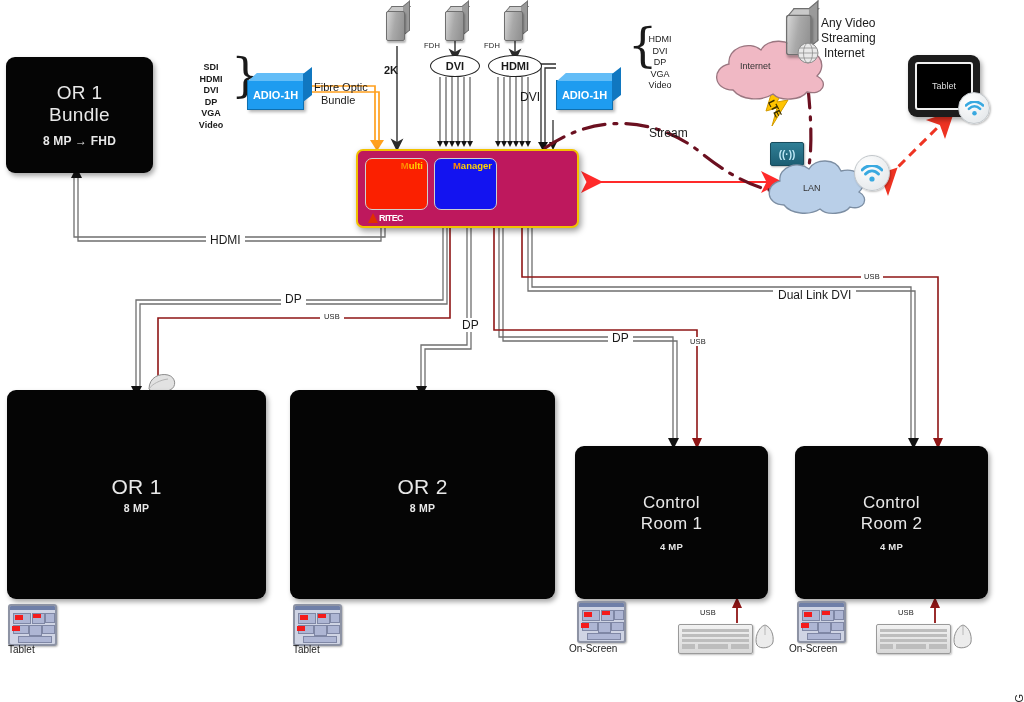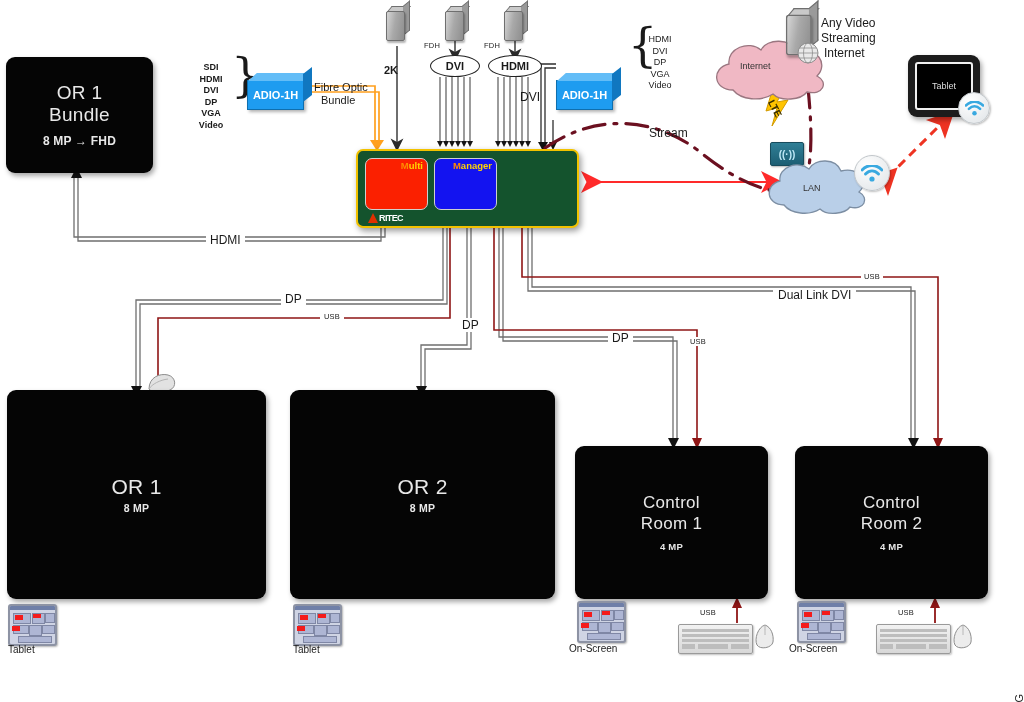--- a/index.html
+++ b/index.html
@@ -28,21 +28,21 @@
   }
   .panel .ptitle{font-size:21px;line-height:1.18;font-weight:400;letter-spacing:.3px;}
   .panel .psub{font-size:10.5px;font-weight:bold;margin-top:2px;letter-spacing:.2px;}
   .panel.small .ptitle{font-size:17px;}
   .panel.small .psub{font-size:9.5px;margin-top:7px;}
   .panel.mirror .ptitle{font-size:19px;}
   .panel.mirror .psub{font-size:12px;margin-top:8px;text-align:center;}
 
   
   .hub{
-    background:#14532d;border:2.5px solid #f2c200;border-radius:7px;
+    background:#be185d;border:2.5px solid #f2c200;border-radius:7px;
     box-shadow:2px 3px 6px rgba(0,0,0,.4);
     box-sizing:border-box;
   }
   .hub-row{position:absolute;left:7px;top:7px;display:flex;gap:6px;}
   .hub-block{
     width:63px;height:52px;border-radius:7px;border:1px solid #cfcfcf;
     position:relative;box-sizing:border-box;
   }
   .hub-block .lbl{
     position:absolute;right:4px;top:1px;font-size:9.5px;font-weight:bold;

